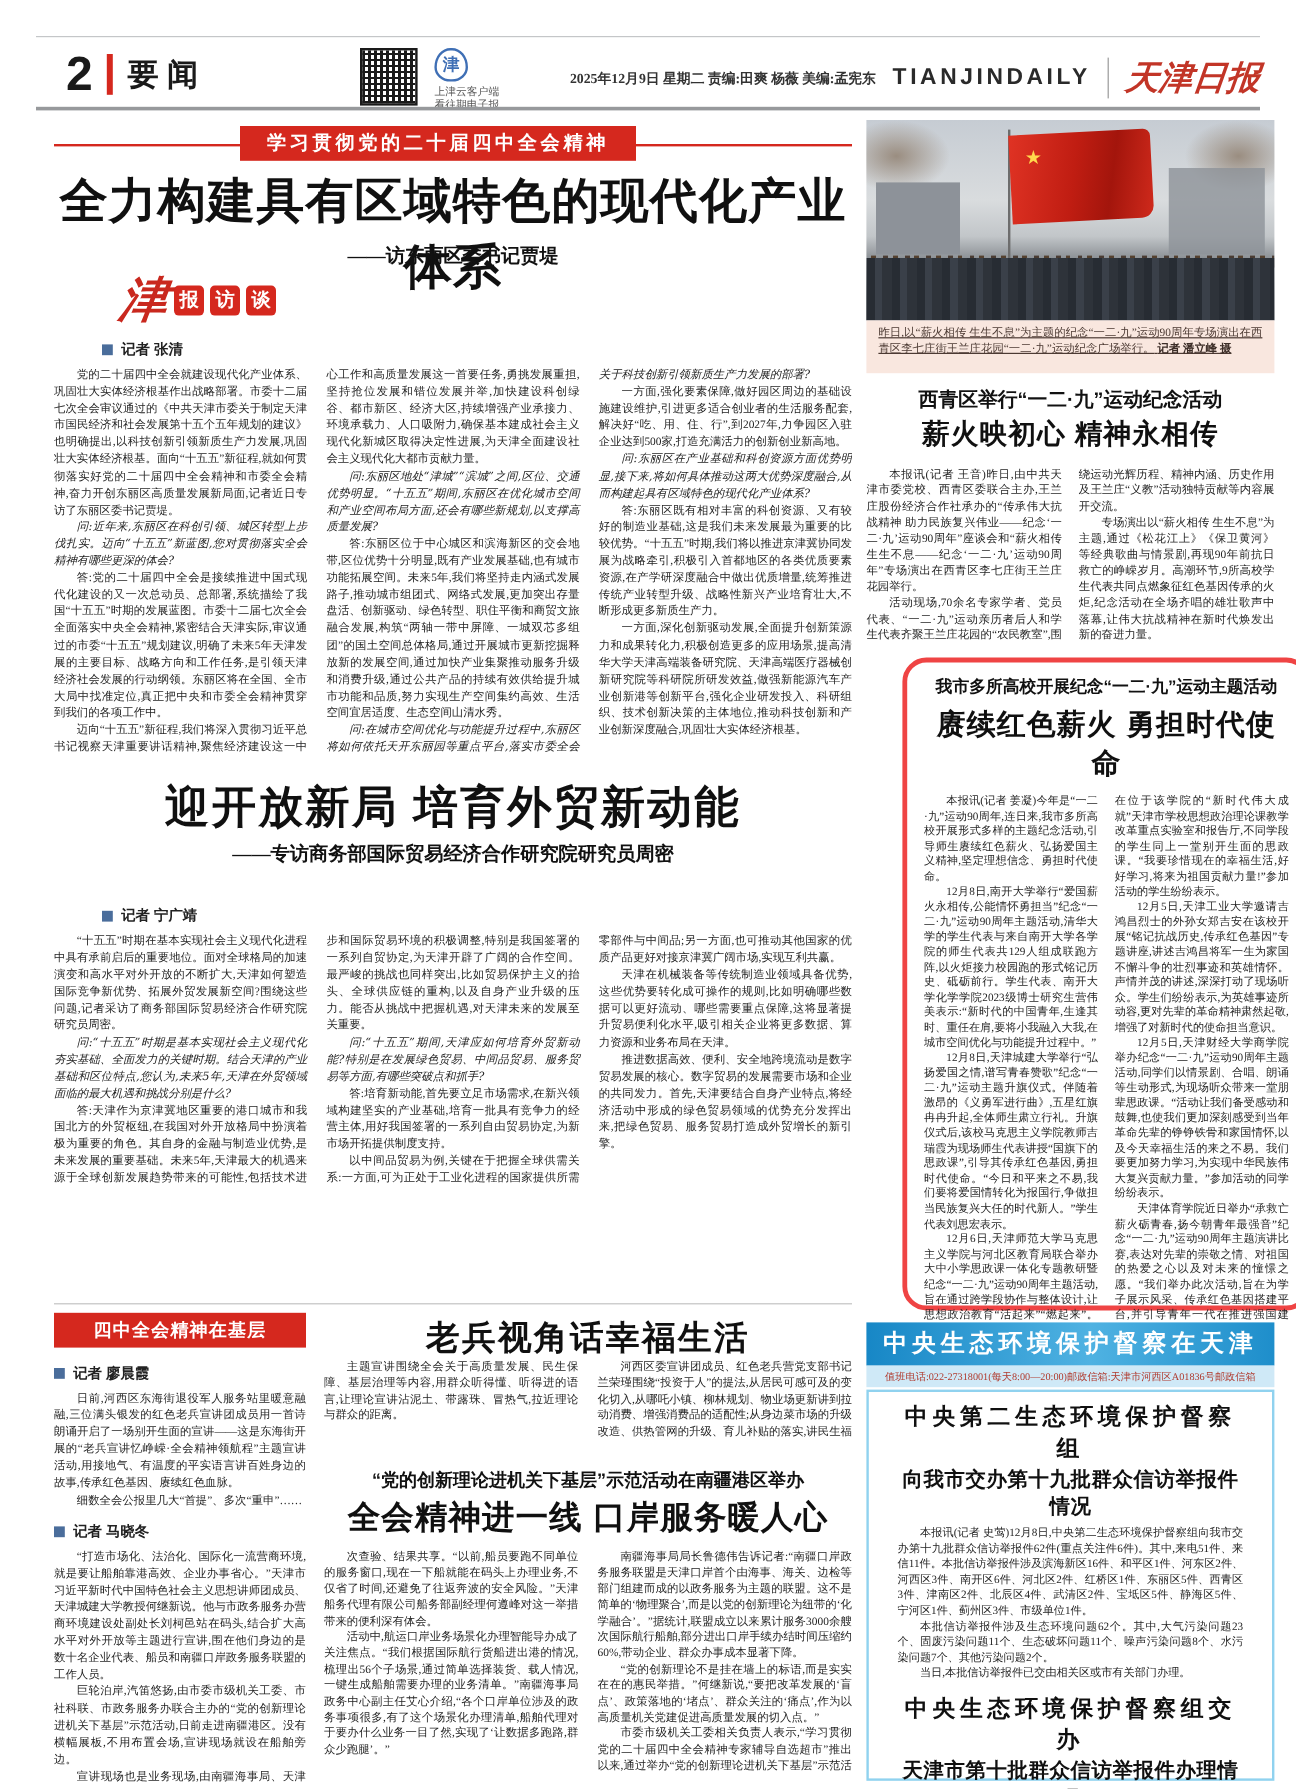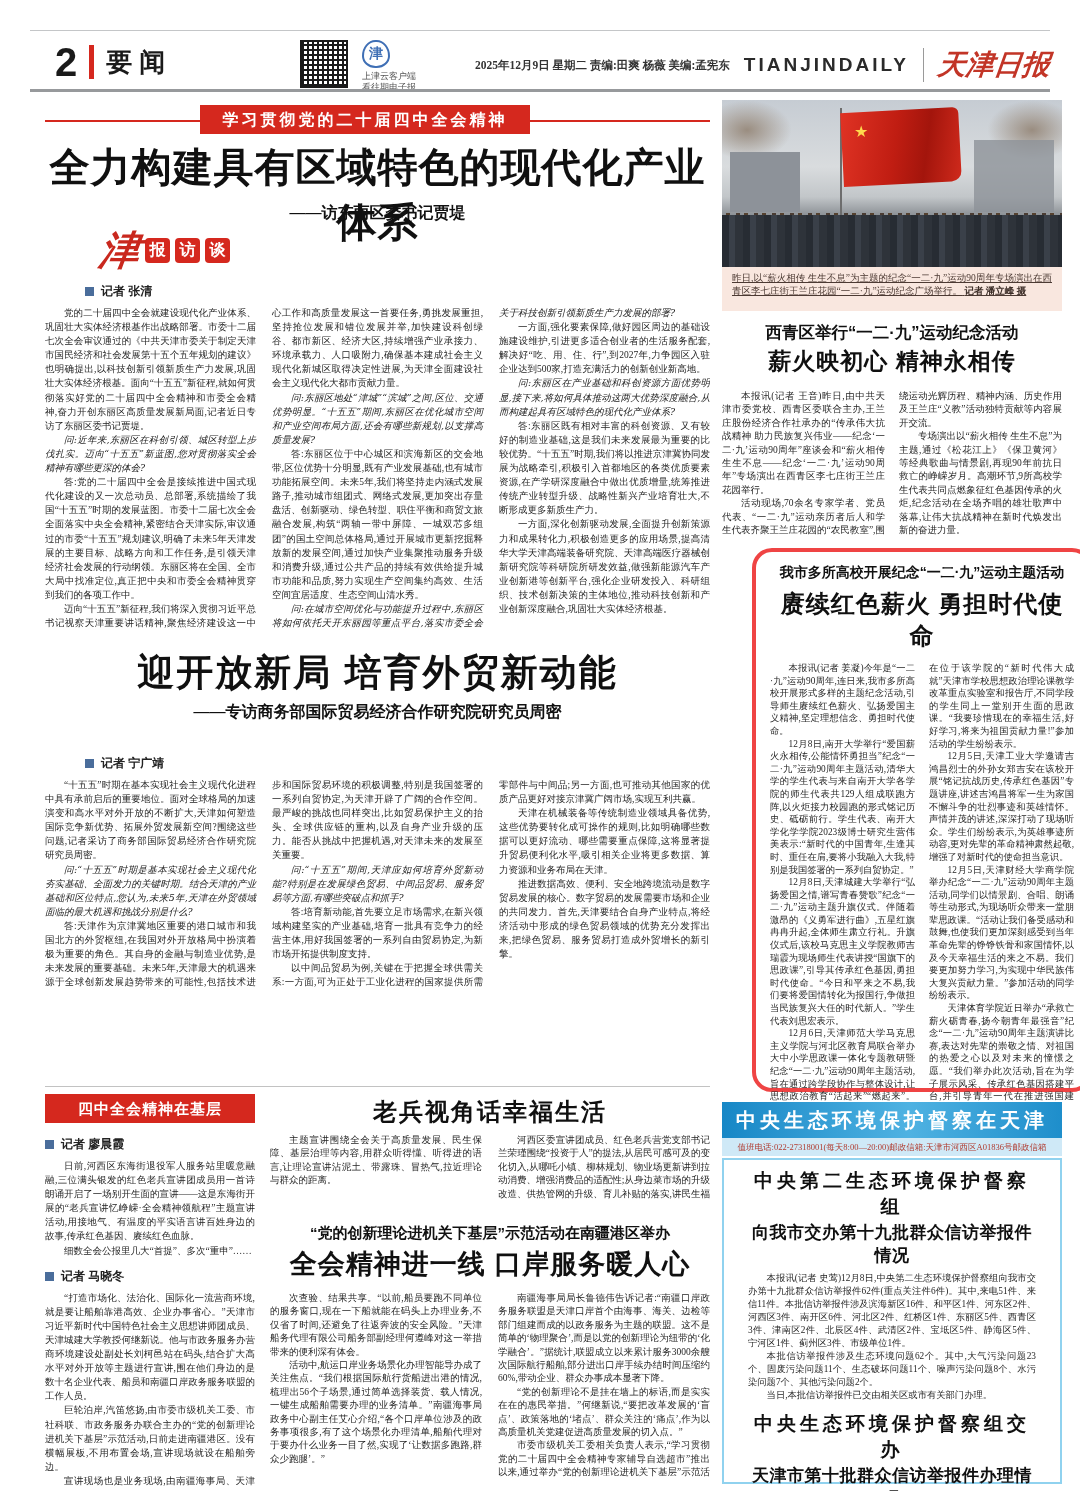--- a/index.html
+++ b/index.html
@@ -57,21 +57,21 @@
 
   .divider-b { left:45px; top:1086px; width:665px; height:1px; background:#c2c2c2; }
 
   
   .grass-label { left:45px; top:1094px; width:210px; height:29px; background:#d5281e; color:#fff; font-family:"Liberation Sans",sans-serif; font-weight:bold; font-size:15px; letter-spacing:1px; text-align:center; line-height:29px; }
   .grass-col { left:45px; top:1132px; width:210px; height:356px; overflow:hidden; }
   .grass-col .byline { margin:4px 0 6px 0; }
   .grass-col .bodytext { height:auto; }
 
   
-  .vet-head { left:270px; top:1096px; width:440px; font-size:24px; letter-spacing:2px; }
+  .vet-head { left:270px; top:1096px; width:440px; font-size:28px; letter-spacing:2px; }
   .vet-body { left:270px; top:1134px; width:440px; height:80px; column-count:2; column-gap:16px; line-height:13.4px; }
 
   
   .port-kicker { left:270px; top:1224px; width:440px; font-size:15px; }
   .port-head { left:270px; top:1246px; width:440px; font-size:27px; letter-spacing:1px; }
   .port-body { left:270px; top:1292px; width:440px; height:192px; column-count:2; column-gap:16px; line-height:13.4px; }
 
   
   .photo { left:722px; top:100px; width:340px; height:167px; background:linear-gradient(#c6ccd3 0%,#d9dcde 40%,#c2c6c9 58%,#74797f 74%,#454b52 88%,#32373d 100%); overflow:hidden; }
   .photo .bldg { position:absolute; background:#8d9299; }
@@ -239,21 +239,21 @@
       <p>本报讯(记者 王音)昨日,由中共天津市委党校、西青区委联合主办,王兰庄股份经济合作社承办的“传承伟大抗战精神 助力民族复兴伟业——纪念‘一二·九’运动90周年”座谈会和“薪火相传 生生不息——纪念‘一二·九’运动90周年”专场演出在西青区李七庄街王兰庄花园举行。</p>
       <p>活动现场,70余名专家学者、党员代表、“一二·九”运动亲历者后人和学生代表齐聚王兰庄花园的“农民教室”,围绕运动光辉历程、精神内涵、历史作用及王兰庄“义教”活动独特贡献等内容展开交流。</p>
       <p>专场演出以“薪火相传 生生不息”为主题,通过《松花江上》《保卫黄河》等经典歌曲与情景剧,再现90年前抗日救亡的峥嵘岁月。高潮环节,9所高校学生代表共同点燃象征红色基因传承的火炬,纪念活动在全场齐唱的雄壮歌声中落幕,让伟大抗战精神在新时代焕发出新的奋进力量。</p>
     </div>
 
   <div class="abs campus-box">
     <div class="cb-kicker kicker-sans">我市多所高校开展纪念“一二·九”运动主题活动</div>
     <div class="cb-head head-sans">赓续红色薪火 勇担时代使命</div>
     <div class="cb-body bodytext">
         <p>本报讯(记者 姜凝)今年是“一二·九”运动90周年,连日来,我市多所高校开展形式多样的主题纪念活动,引导师生赓续红色薪火、弘扬爱国主义精神,坚定理想信念、勇担时代使命。</p>
-        <p>12月8日,南开大学举行“爱国薪火永相传,公能情怀勇担当”纪念“一二·九”运动90周年主题活动,清华大学的学生代表与来自南开大学各学院的师生代表共129人组成联跑方阵,以火炬接力校园跑的形式铭记历史、砥砺前行。学生代表、南开大学化学学院2023级博士研究生营伟美表示:“新时代的中国青年,生逢其时、重任在肩,要将小我融入大我,特别是我国签署的一系列自贸协定。”</p>
+        <p>12月8日,南开大学举行“爱国薪火永相传,公能情怀勇担当”纪念“一二·九”运动90周年主题活动,清华大学的学生代表与来自南开大学各学院的师生代表共129人组成联跑方阵,以火炬接力校园跑的形式铭记历史、砥砺前行。学生代表、南开大学化学学院2023级博士研究生营伟美表示:“新时代的中国青年,生逢其时、重任在肩,要将小我融入大我,在城市空间优化与功能提升过程中。”</p>
         <p>12月8日,天津城建大学举行“弘扬爱国之情,谱写青春赞歌”纪念“一二·九”运动主题升旗仪式。伴随着激昂的《义勇军进行曲》,五星红旗冉冉升起,全体师生肃立行礼。升旗仪式后,该校马克思主义学院教师吉瑞霞为现场师生代表讲授“国旗下的思政课”,引导其传承红色基因,勇担时代使命。“今日和平来之不易,我们要将爱国情转化为报国行,争做担当民族复兴大任的时代新人。”学生代表刘思宏表示。</p>
         <p>12月6日,天津师范大学马克思主义学院与河北区教育局联合举办大中小学思政课一体化专题教研暨纪念“一二·九”运动90周年主题活动,旨在通过跨学段协作与整体设计,让思想政治教育“活起来”“燃起来”。在位于该学院的“新时代伟大成就”天津市学校思想政治理论课教学改革重点实验室和报告厅,不同学段的学生同上一堂别开生面的思政课。“我要珍惜现在的幸福生活,好好学习,将来为祖国贡献力量!”参加活动的学生纷纷表示。</p>
         <p>12月5日,天津工业大学邀请吉鸿昌烈士的外孙女郑吉安在该校开展“铭记抗战历史,传承红色基因”专题讲座,讲述吉鸿昌将军一生为家国不懈斗争的壮烈事迹和英雄情怀。声情并茂的讲述,深深打动了现场听众。学生们纷纷表示,为英雄事迹所动容,更对先辈的革命精神肃然起敬,增强了对新时代的使命担当意识。</p>
         <p>12月5日,天津财经大学商学院举办纪念“一二·九”运动90周年主题活动,同学们以情景剧、合唱、朗诵等生动形式,为现场听众带来一堂朋辈思政课。“活动让我们备受感动和鼓舞,也使我们更加深刻感受到当年革命先辈的铮铮铁骨和家国情怀,以及今天幸福生活的来之不易。我们要更加努力学习,为实现中华民族伟大复兴贡献力量。”参加活动的同学纷纷表示。</p>
         <p>天津体育学院近日举办“承救亡薪火砺青春,扬今朝青年最强音”纪念“一二·九”运动90周年主题演讲比赛,表达对先辈的崇敬之情、对祖国的热爱之心以及对未来的憧憬之愿。“我们举办此次活动,旨在为学子展示风采、传承红色基因搭建平台,并引导青年一代在推进强国建设、民族复兴伟业中展现青春作为、贡献青春力量。”天津体育学院团委相关负责人表示。</p>
       </div>
   </div>
 
   <div class="abs insp-banner">中央生态环境保护督察在天津</div>
   <div class="abs insp-hotline">值班电话:022-27318001(每天8:00—20:00)邮政信箱:天津市河西区A01836号邮政信箱</div>

